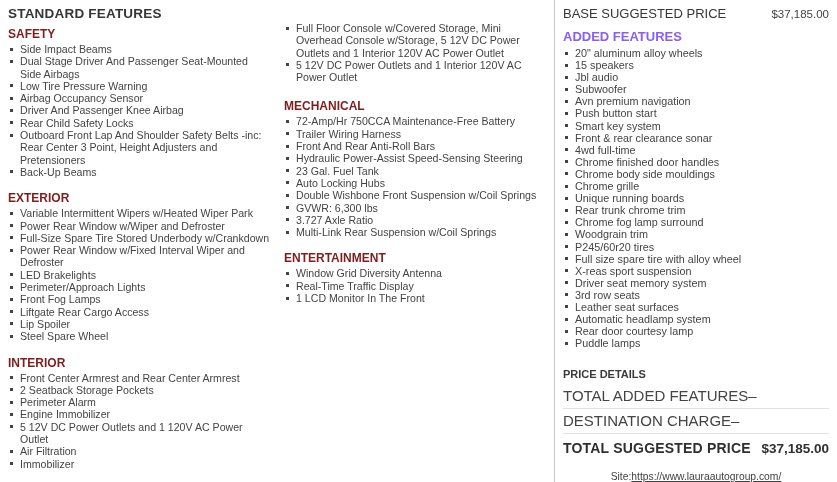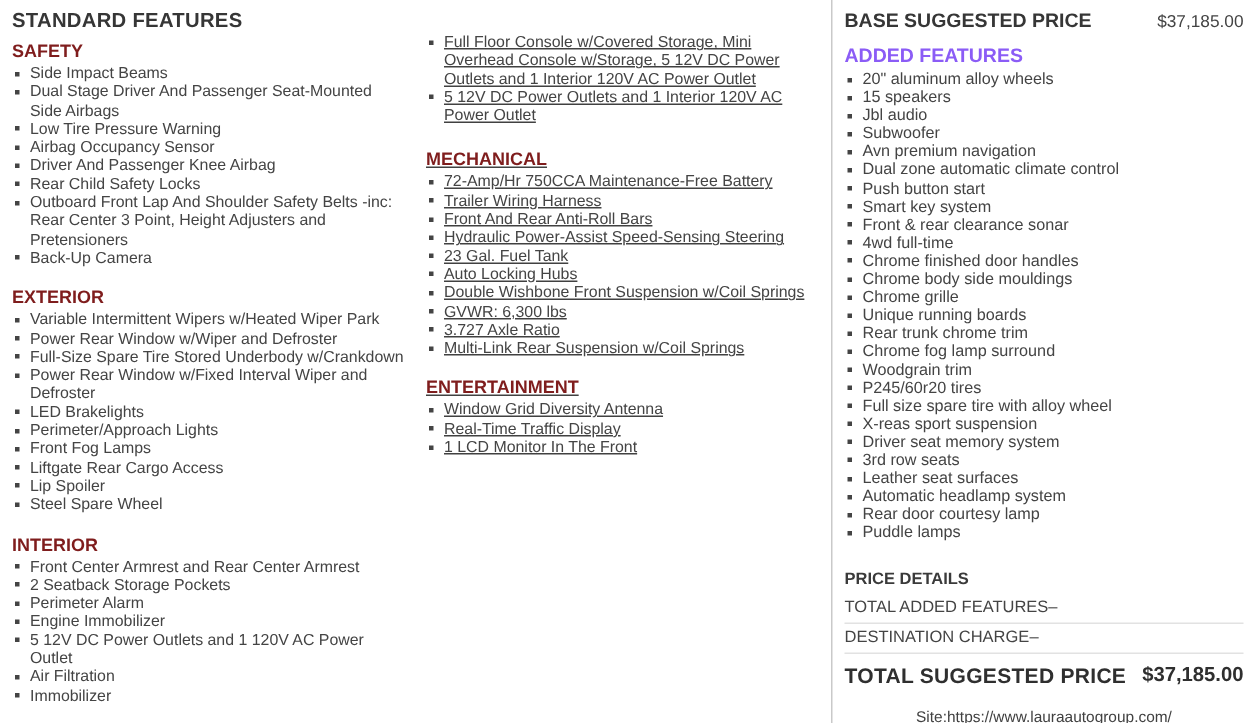--- a/index.html
+++ b/index.html
@@ -9,21 +9,21 @@
     background: #ffffff;
     font-family: "Liberation Sans", sans-serif;
     color: #414141;
     overflow: hidden;
   }
   .sheet { display: flex; width: 837px; height: 482px; }
 
   
   .col { padding: 4px 6px 4px 8px; }
   .col-left  { width: 276px; }
-  .col-mid   { width: 278px; padding-top: 22px; text-decoration: underline; }
+  .col-mid   { width: 278px; padding-top: 22px; }
   .col-right { width: 283px; border-left: 1px solid #c9c9c9; padding: 4px 8px 4px 8px; }
 
   .doc-title {
     font-size: 13.5px; font-weight: bold; color: #363636;
     letter-spacing: 0.2px; margin: 2px 0 6px 0;
   }
   .section { margin-bottom: 13px; }
   .section-header {
     font-size: 12px; font-weight: bold; color: #7f1d1d;
     margin: 0 0 2px 0;
@@ -40,38 +40,38 @@
     content: "";
     position: absolute; left: 2px; top: 4.5px;
     width: 3px; height: 3px; background: #444444;
   }
 
   
   .base-price-row {
     display: flex; justify-content: space-between; align-items: baseline;
     margin: 2px 0 8px 0;
   }
-  .base-price-label { font-size: 13px; font-weight: bold; color: #363636; }
+  .base-price-label { font-size: 13px; font-weight: normal; color: #363636; }
   .base-price-value { font-size: 11.5px; color: #444444; }
 
   .added-header { font-size: 13px; font-weight: bold; color: #8b5cf6; margin: 0 0 3px 0; }
   .col-right ul.feature-list li { font-size: 10.8px; line-height: 12.1px; }
 
   .price-details-header {
     font-size: 11px; font-weight: bold; color: #3a3a3a;
     margin-top: 19px; padding-bottom: 4px;
   }
   .price-row {
     display: flex; align-items: baseline;
-    font-size: 11px; color: #444444;
+    font-size: 15px; color: #444444;
     padding: 3px 0 4px 0;
     border-bottom: 1px solid #e2e2e2;
   }
   .total-row {
-    display: flex; justify-content: space-between; align-items: flex-start;
+    display: flex; justify-content: space-between; align-items: center;
     padding-top: 6px;
   }
   .total-label { font-size: 14px; font-weight: bold; color: #2f2f2f; letter-spacing: 0.2px; }
   .total-value { font-size: 13.5px; font-weight: bold; color: #2f2f2f; }
 
   .contact-block {
     margin-top: 15px;
     text-align: center;
     font-size: 10.3px;
     line-height: 12px;
@@ -91,21 +91,21 @@
     <div class="section">
       <div class="section-header">SAFETY</div>
       <ul class="feature-list">
           <li>Side Impact Beams</li>
           <li>Dual Stage Driver And Passenger Seat-Mounted Side Airbags</li>
           <li>Low Tire Pressure Warning</li>
           <li>Airbag Occupancy Sensor</li>
           <li>Driver And Passenger Knee Airbag</li>
           <li>Rear Child Safety Locks</li>
           <li>Outboard Front Lap And Shoulder Safety Belts -inc: Rear Center 3 Point, Height Adjusters and Pretensioners</li>
-          <li>Back-Up Camera</li>
+          <li>Back-Up Beams</li>
         </ul>
     </div>
 
     <div class="section">
       <div class="section-header">EXTERIOR</div>
       <ul class="feature-list">
           <li>Variable Intermittent Wipers w/Heated Wiper Park</li>
           <li>Power Rear Window w/Wiper and Defroster</li>
           <li>Full-Size Spare Tire Stored Underbody w/Crankdown</li>
           <li>Power Rear Window w/Fixed Interval Wiper and Defroster</li>
@@ -173,21 +173,20 @@
       <span class="base-price-value">$37,185.00</span>
     </div>
 
     <div class="added-header">ADDED FEATURES</div>
     <ul class="feature-list">
         <li>20" aluminum alloy wheels</li>
         <li>15 speakers</li>
         <li>Jbl audio</li>
         <li>Subwoofer</li>
         <li>Avn premium navigation</li>
-        <li>Dual zone automatic climate control</li>
         <li>Push button start</li>
         <li>Smart key system</li>
         <li>Front &amp; rear clearance sonar</li>
         <li>4wd full-time</li>
         <li>Chrome finished door handles</li>
         <li>Chrome body side mouldings</li>
         <li>Chrome grille</li>
         <li>Unique running boards</li>
         <li>Rear trunk chrome trim</li>
         <li>Chrome fog lamp surround</li>

